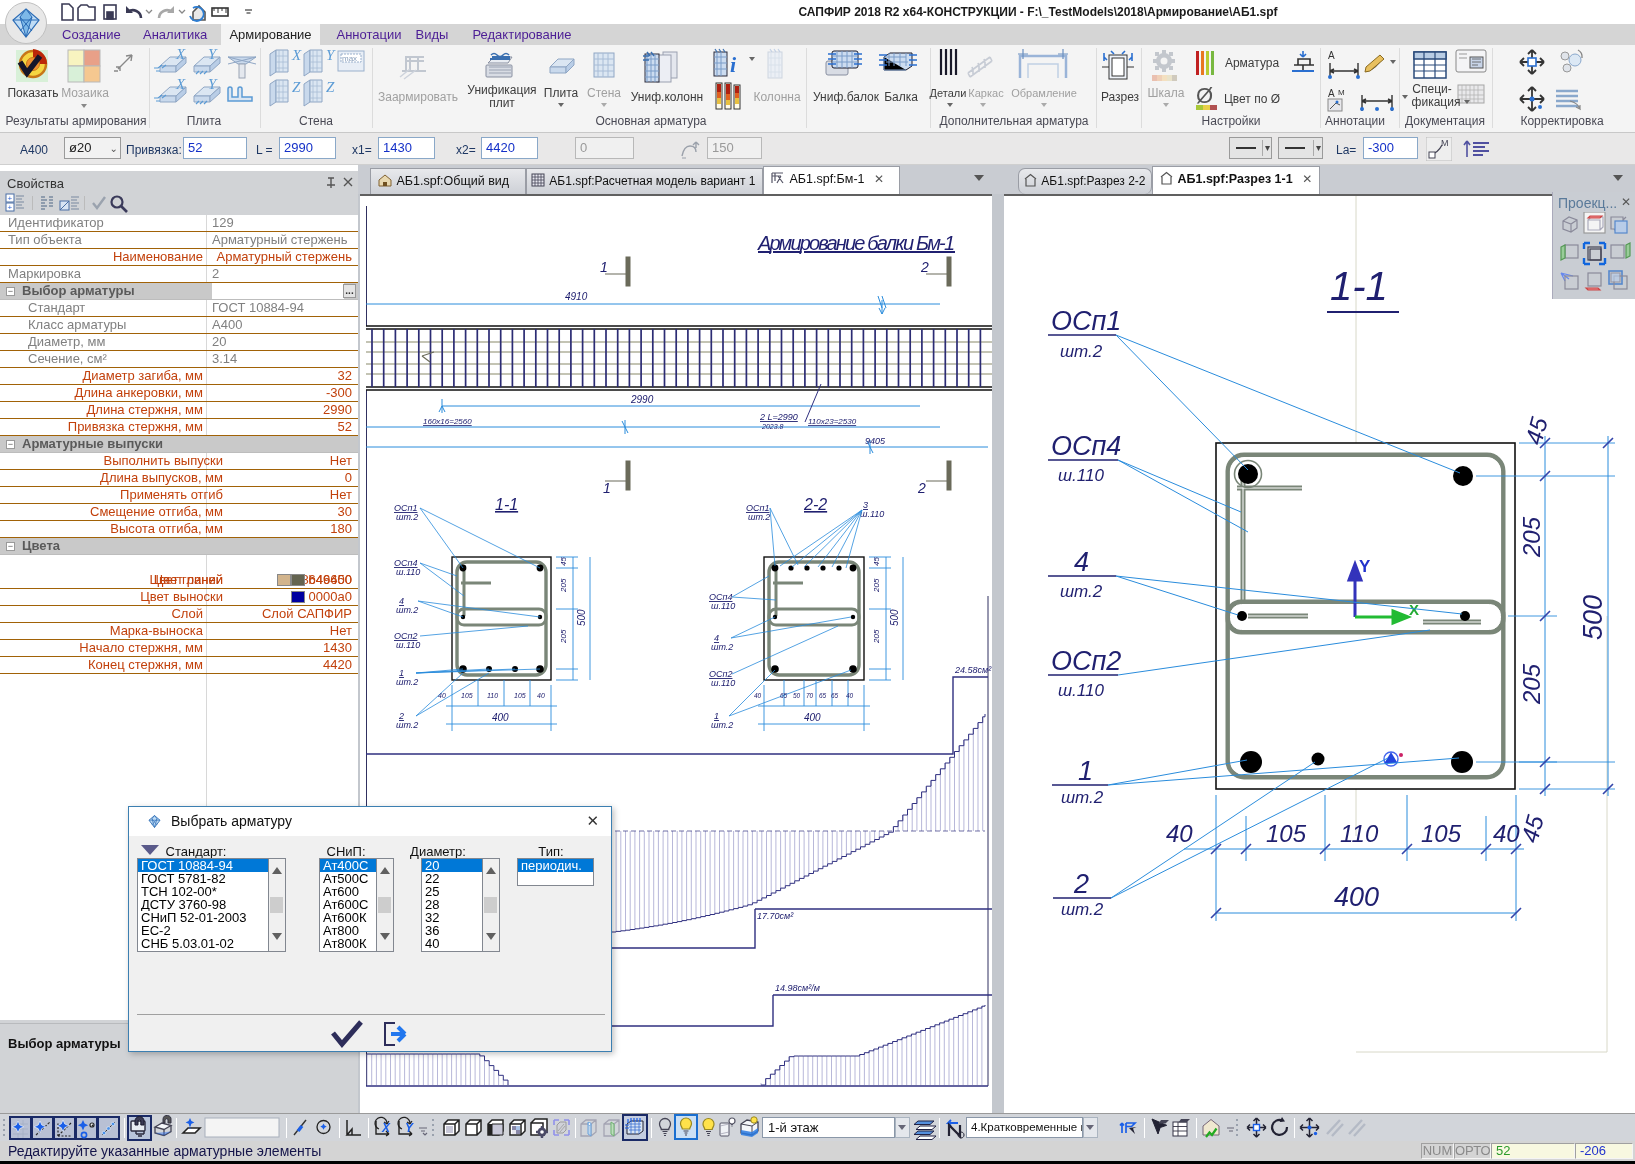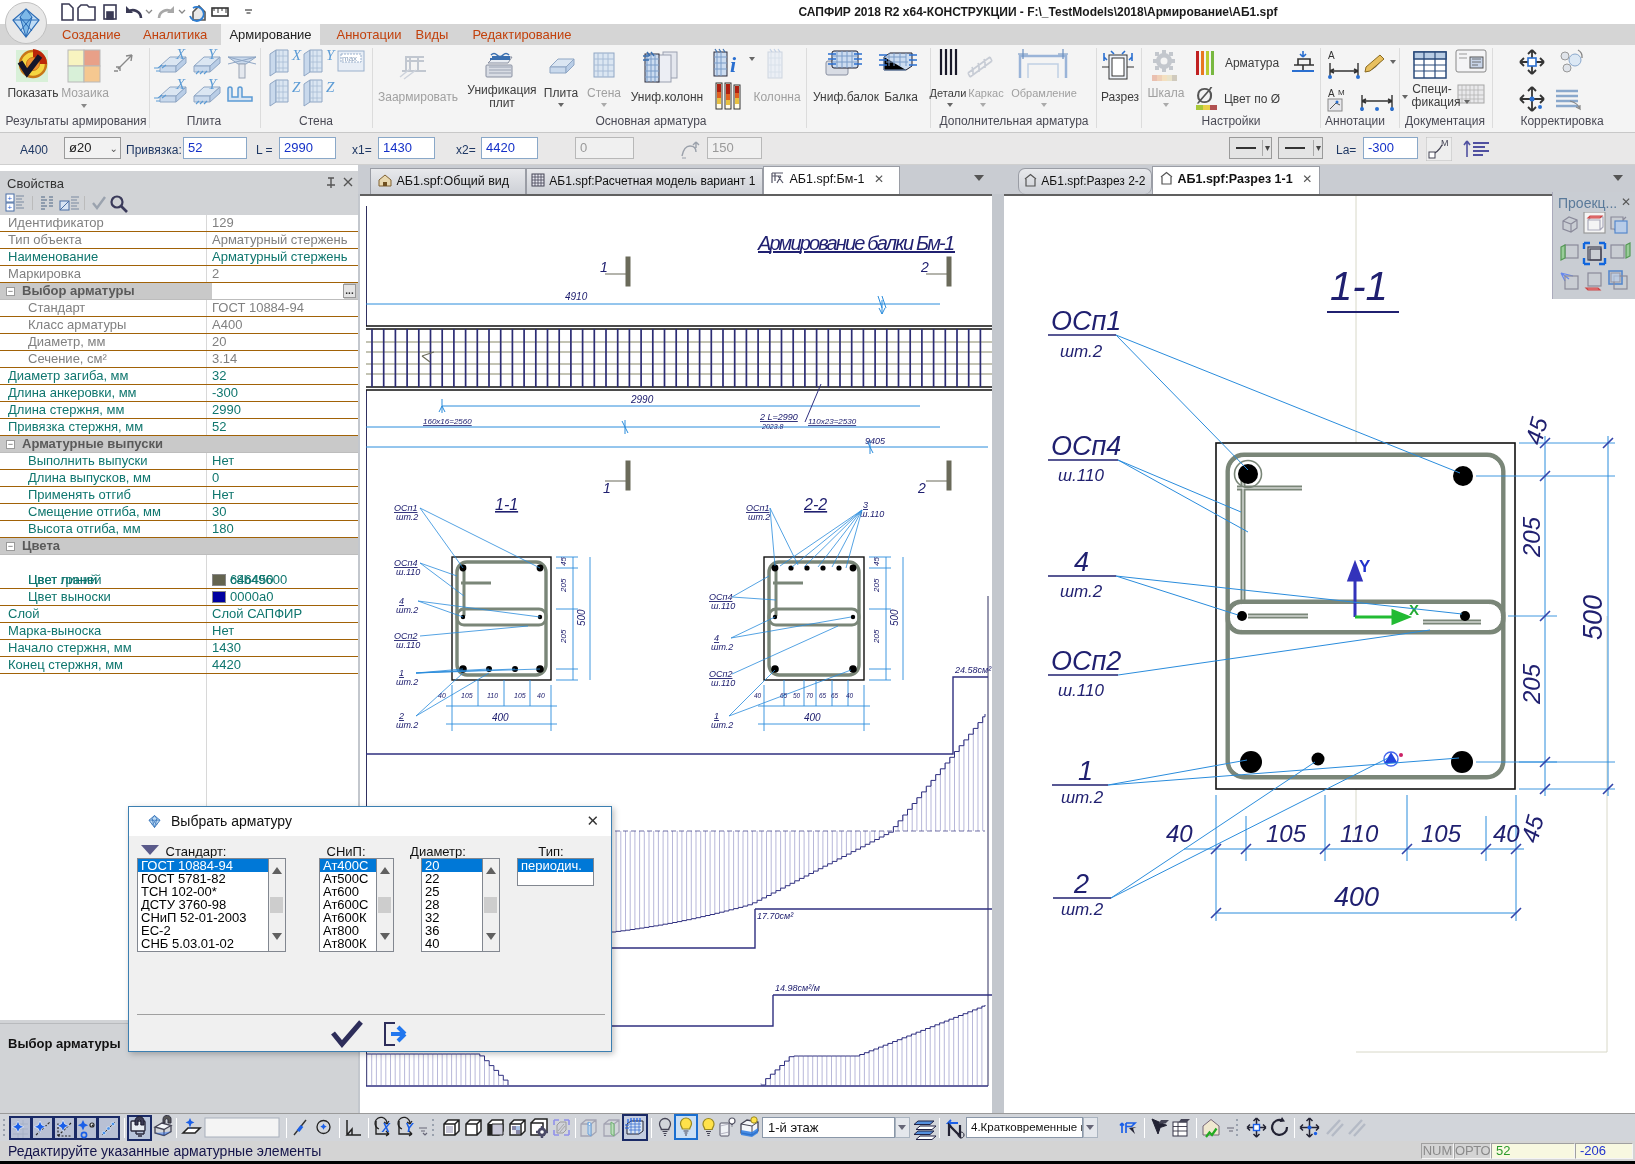--- a/index.html
+++ b/index.html
@@ -4,21 +4,21 @@
 <style>
 * { margin:0; padding:0; box-sizing:border-box; }
 html,body { width:1635px; height:1164px; overflow:hidden; font-family:"Liberation Sans", sans-serif; }
 #app { position:relative; width:1635px; height:1164px; background:#fff; }
 .abs { position:absolute; }
 
 #titlebar { left:0; top:0; width:1635px; height:24px; background:#ffffff; }
 #titletext { left:1038px; top:5px; font-size:12px; font-weight:bold; color:#1a1a1a; white-space:nowrap; transform:translateX(-50%); }
 
 #tabrow { left:0; top:24px; width:1635px; height:21px; background:#d5d5d5; border-bottom:1px solid #d5d5d5; }
-.rtab { position:absolute; top:0; height:21px; line-height:21px; font-size:13px; color:#c2410c; text-align:center; }
+.rtab { position:absolute; top:0; height:21px; line-height:21px; font-size:13px; color:#4c1d95; text-align:center; }
 .rtab.active { background:#f4f4f4; color:#222; }
 #appbtn { left:5px; top:2px; width:42px; height:42px; border-radius:50%; background:#e8e8e8; border:1px solid #c0c0c0; z-index:5; }
 
 #ribbon { left:0; top:45px; width:1635px; height:88px; background:#f4f4f4; border-bottom:1px solid #c8c8c8; }
 .rlabel { position:absolute; top:114px; font-size:12px; color:#4a4a55; text-align:center; white-space:nowrap; transform:translateX(-50%); }
 .rbtnlabel { position:absolute; font-size:12px; color:#3c3c3c; white-space:nowrap; text-align:center; transform:translateX(-50%); }
 .rbtnlabel.dis { color:#a0a0a0; }
 .darr { position:absolute; width:0; height:0; border-left:3px solid transparent; border-right:3px solid transparent; border-top:4px solid #666; }
 .darr.dis { border-top-color:#aaa; }
 
@@ -27,21 +27,21 @@
 .ptinput { position:absolute; top:4px; height:22px; background:#fff; border:1px solid #8aa8c8; font-size:13px; color:#1430c8; padding:2px 4px; line-height:16px; }
 .ptinput.dis { background:#f0f0f0; color:#9a9a9a; border-color:#b8b8b8; }
 
 #leftpanel { left:0; top:171px; width:358px; height:948px; background:#d1d3d6; }
 #propgrid { position:absolute; left:0; top:44px; width:358px; height:805px; background:#fff; }
 .prow { position:absolute; left:0; width:358px; height:17px; border-bottom:1px solid #a16207; font-size:13px; line-height:16px; }
 .prow .lab { position:absolute; left:8px; top:0; width:195px; overflow:hidden; white-space:nowrap; }
 .prow .lab2 { left:28px; }
 .prow .val { position:absolute; left:212px; top:0; width:140px; white-space:nowrap; }
 .prow.grp { background:#c9c9c9; border-bottom:1px solid #bdbdbd; font-weight:bold; color:#5a5a5a; }
-.gray { color:#808080; } .blk { color:#0f766e; }
+.gray { color:#808080; } .blk { color:#c2410c;text-align:right; }
 .coldiv { position:absolute; left:206px; top:0; width:1px; height:805px; background:#d8d8d8; }
 .minus { position:absolute; left:6px; top:4px; width:9px; height:9px; border:1px solid #9a9a9a; background:#fff; font-size:9px; line-height:7px; text-align:center; color:#555; font-weight:normal; }
 .swatch { display:inline-block; width:14px; height:12px; border:1px solid #888; vertical-align:-2px; margin-right:4px; }
 #cmdpanel { left:0; top:852px; width:358px; height:96px; background:#d1d3d6; border-top:1px solid #a8a8a8; }
 
 #docarea { left:358px; top:165px; width:1277px; height:948px; background:#c3c7cd; }
 .tabbar { position:absolute; top:0; height:29px; background:#c9ccd2; }
 .dtab { position:absolute; top:3px; height:26px; background:linear-gradient(#e8e9ec,#cdd0d6); border:1px solid #9a9da5; border-bottom:none; font-size:12.5px; color:#111; line-height:24px; white-space:nowrap; padding-left:6px; }
 .dtab.active { background:#fff; top:1px; height:28px; z-index:2; }
 .canvas { position:absolute; background:#fff; border-top:2px solid #606060; }

